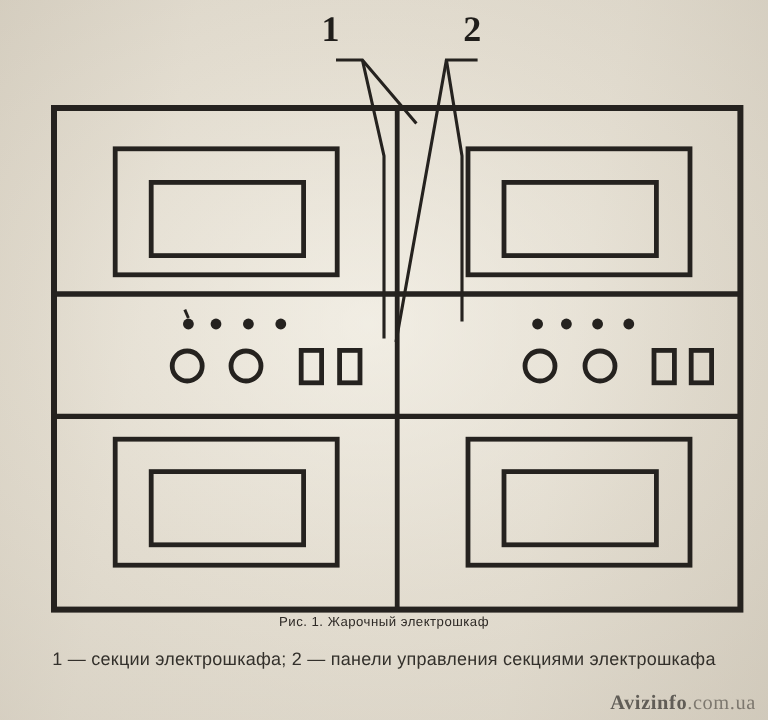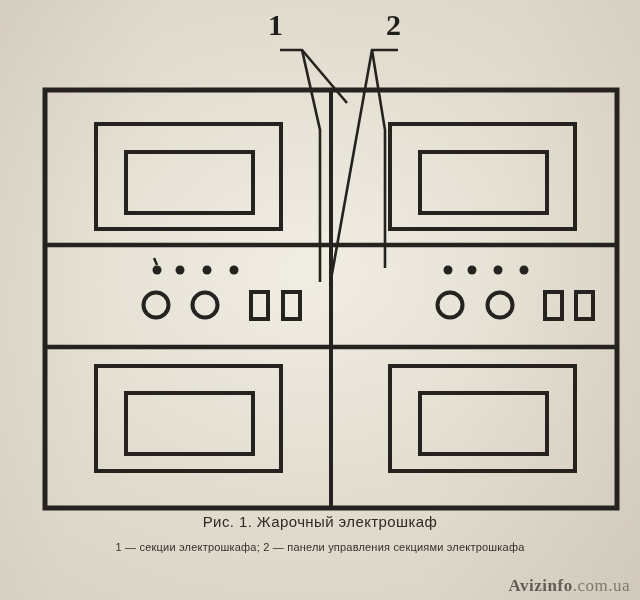--- a/index.html
+++ b/index.html
@@ -34,27 +34,27 @@
     top: 0;
   }
   .caption {
     position: absolute;
     width: 100%;
     text-align: center;
     color: #2e2a26;
   }
   #caption-title {
     top: 513px;
-    font-size: 15px;
+    font-size: 11px;
     letter-spacing: 0.4px;
     font-family: "Liberation Sans", sans-serif;
   }
   #caption-legend {
     top: 541px;
-    font-size: 11px;
+    font-size: 15px;
     letter-spacing: 0.2px;
     color: #33302b;
     font-family: "Liberation Sans", sans-serif;
   }
   #watermark {
     position: absolute;
     right: 10px;
     bottom: 4px;
     font-size: 17px;
     color: #6f6a62;

